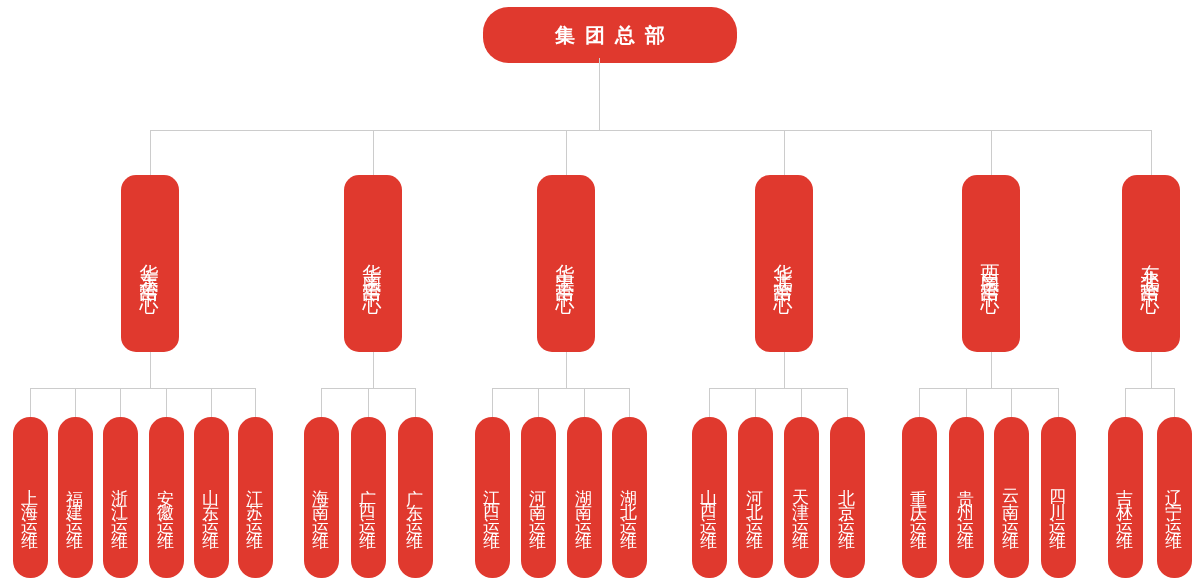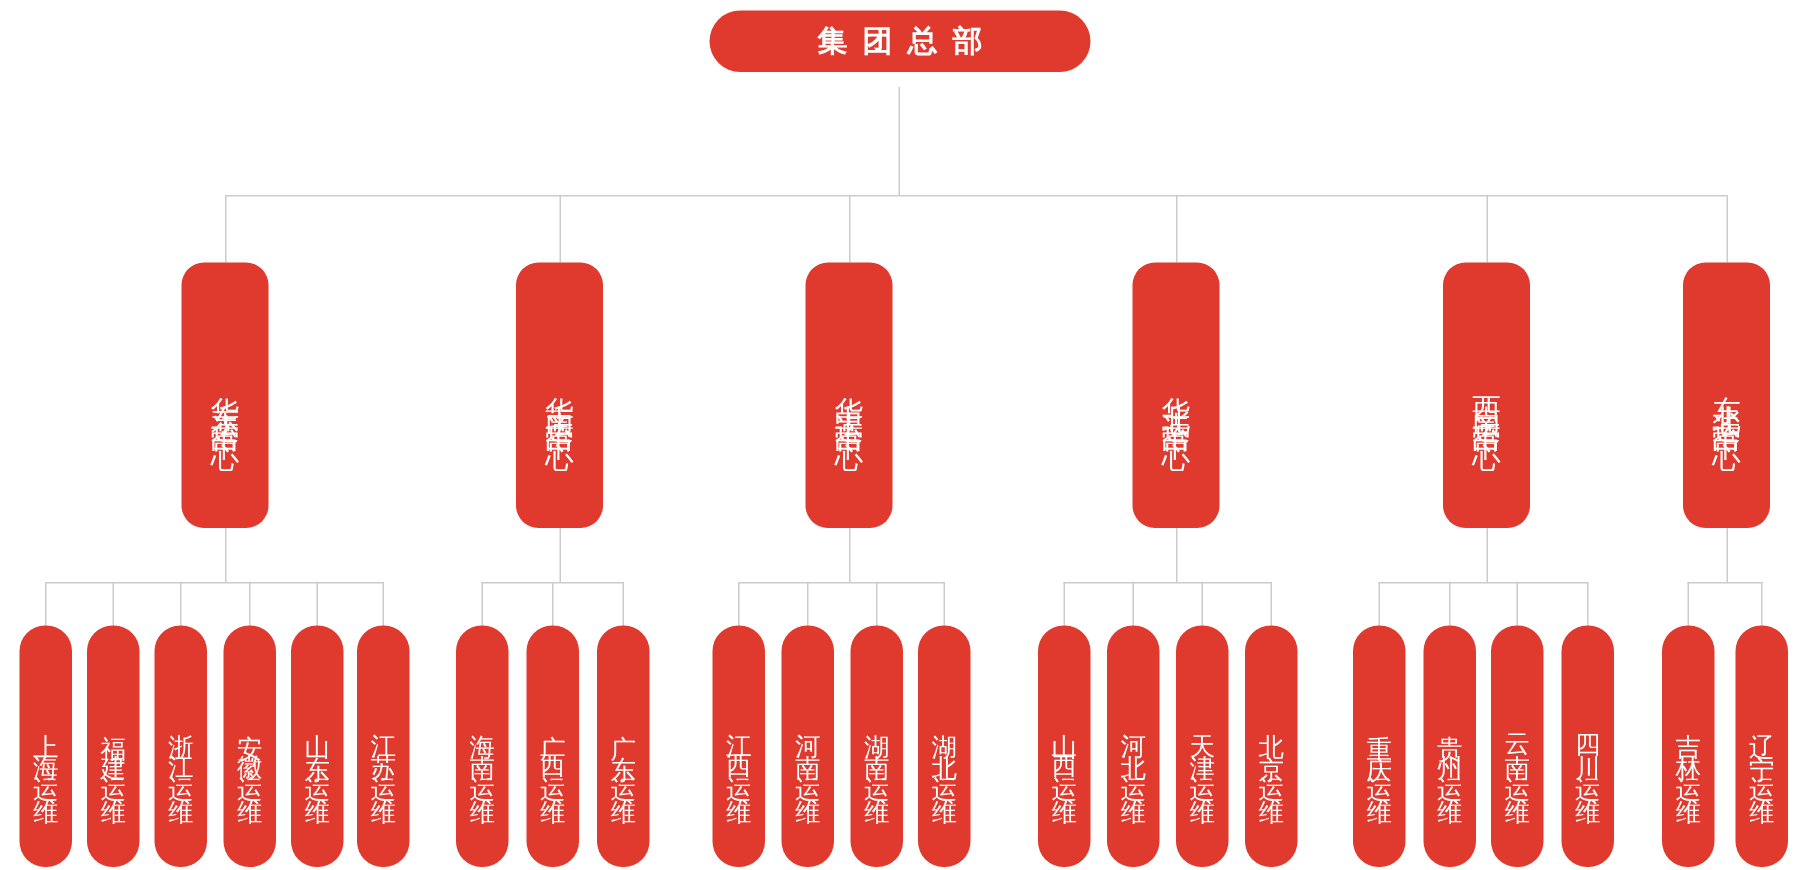--- a/index.html
+++ b/index.html
@@ -11,21 +11,21 @@
   }
   .canvas { position: relative; width: 1203px; height: 580px; }
 
   
   .hline { position: absolute; height: 1px; background: var(--line-gray, #cccccc); }
   .vabs  { position: absolute; width: 1px;  background: var(--line-gray, #cccccc); }
   .vline { position: absolute; left: calc(50% - 0.5px); width: 1px; background: var(--line-gray, #cccccc); }
 
   
   .root {
-    position: absolute; left: 473px; top: 7px; width: 254px; height: 41px;
+    position: absolute; left: 483px; top: 7px; width: 254px; height: 56px;
     background: var(--node-red, #e0392e); border-radius: 25.5px;
     color: var(--text-white, #ffffff); font-size: 20px; font-weight: 700;
     letter-spacing: 10px; padding-left: 10px; box-sizing: border-box;
     display: flex; align-items: center; justify-content: center;
   }
 
   
   .l2 { position: absolute; top: 130px; width: 58px; height: 258px; }
   .l2 .drop { top: 0; height: 45px; }
   .l2 .box {

